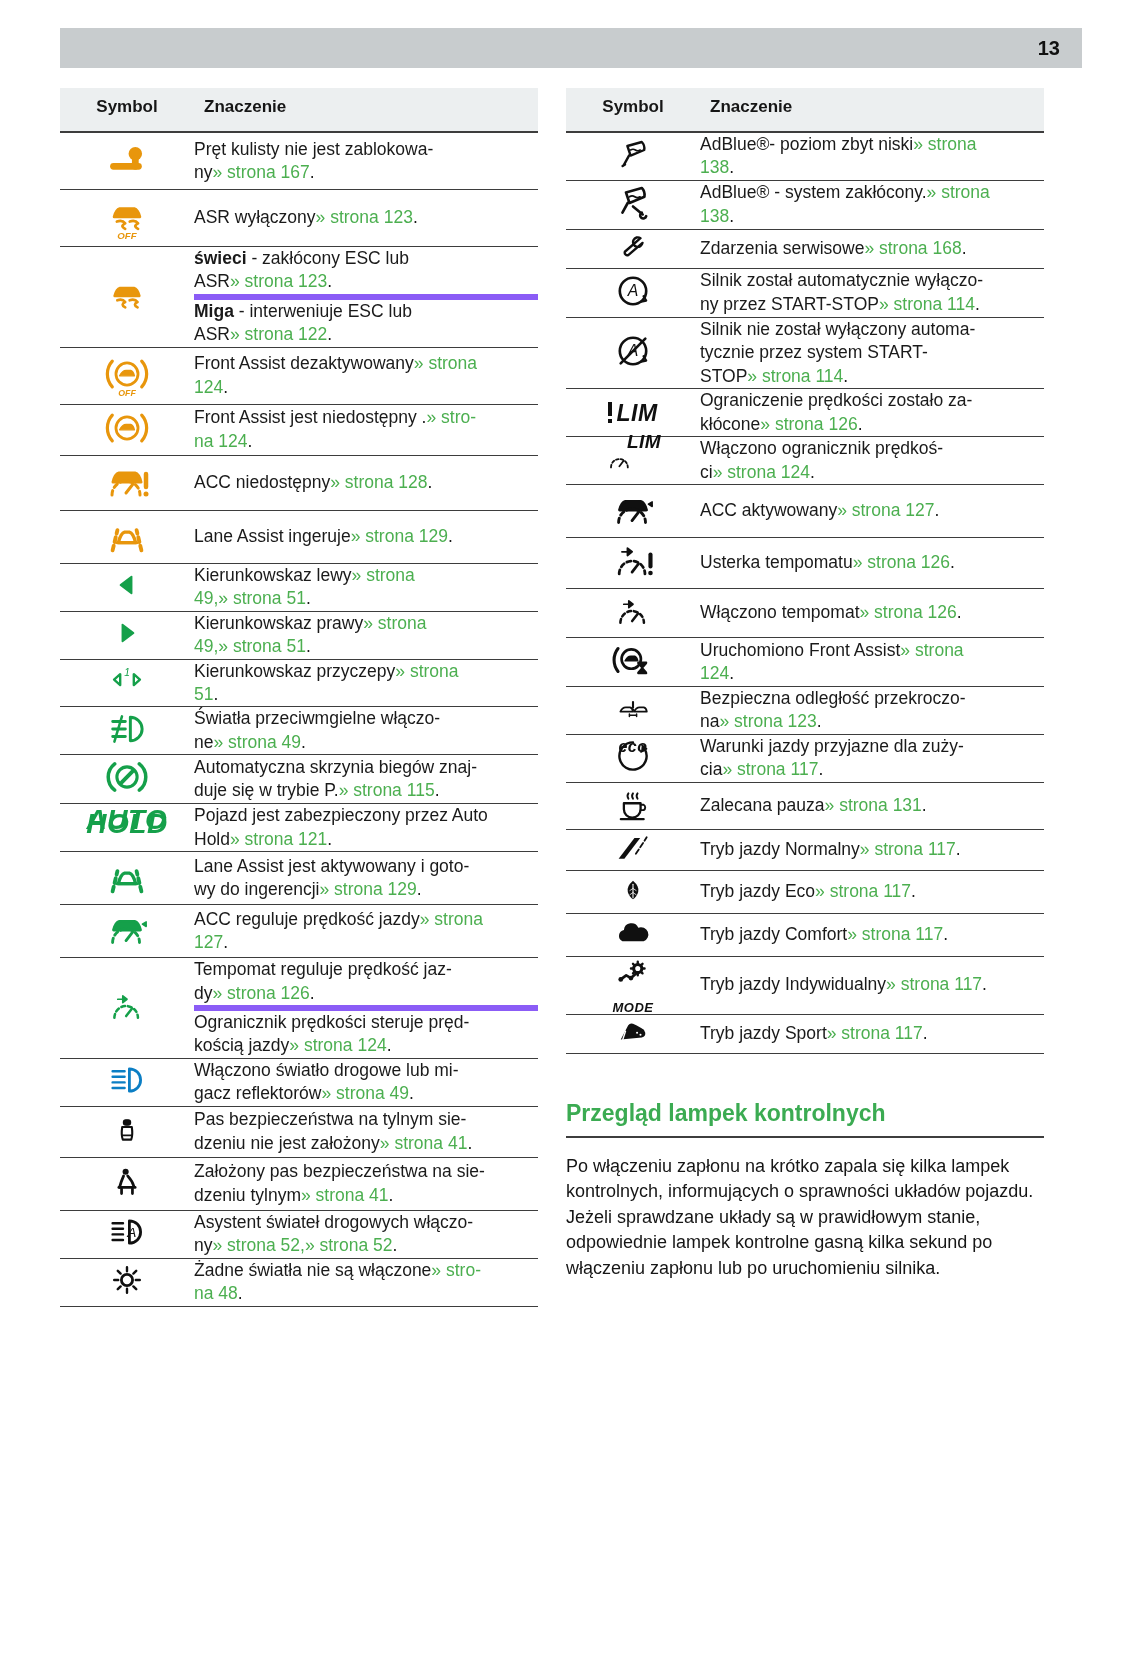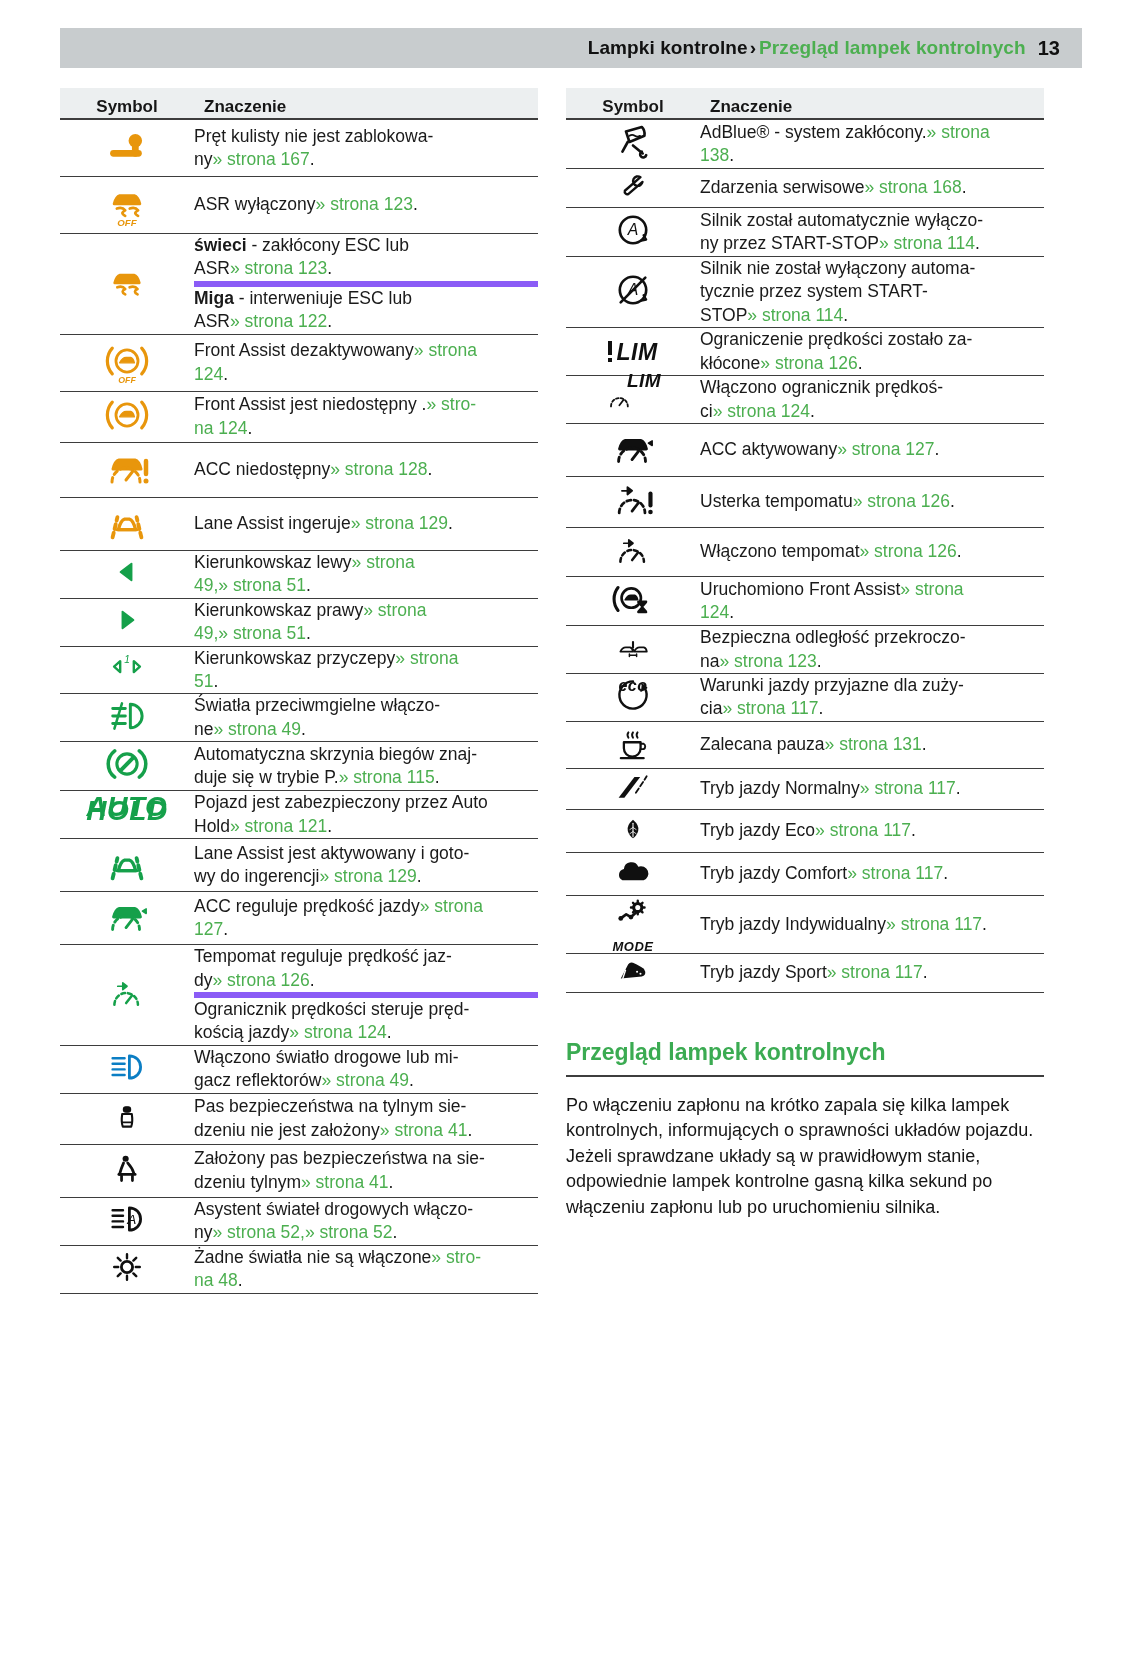--- a/index.html
+++ b/index.html
@@ -64,21 +64,21 @@
   }
   table.sym col.c1 { width: 134px; }
   table.sym col.c2 { width: 344px; }
 
   table.sym thead th {
     background: #eceff0;
     font-size: 17px;
     font-weight: bold;
     color: #161616;
     text-align: left;
-    padding: 9px 0 1px 0;
+    padding: 9px 0 14px 0;
     border-bottom: 2px solid #3d3d3d;
   }
   table.sym thead th.h-sym { text-align: center; padding-left: 0; }
   table.sym thead th.h-mean { padding-left: 10px; }
 
   table.sym td {
     border-bottom: 1.5px solid #3d3d3d;
     vertical-align: middle;
     padding: 0;
   }
@@ -132,23 +132,20 @@
     color: #161616;
     text-align: left;
   }
 </style>
 </head>
 <body>
 
 <div class="page">
 
   <div class="header-bar">
-    <div class="header-text">
-      <span class="sec">Lampki kontrolne</span><span class="chev">›</span><span class="topic">Przegląd lampek kontrolnych</span>
-    </div>
     <div class="page-number">13</div>
   </div>
 
   <div class="col col-left">
     <table class="sym">
       <colgroup>
           <col class="c1">
           <col class="c2">
         </colgroup>
       <thead>
@@ -345,20 +342,29 @@
           <col class="c2">
         </colgroup>
       <thead>
         <tr>
           <th class="h-sym">Symbol</th>
           <th class="h-mean">Znaczenie</th>
         </tr>
       </thead>
       <tbody>
           <tr>
+            <td class="symcell"><span class="glyph"><svg width="46" height="40" viewBox="0 0 100 100" fill="none" stroke="#101010" stroke-width="7" stroke-linecap="round" stroke-linejoin="round">
+                  <path d="M36 30 l36 -10 q8 8 6 20 l-34 14 z" fill="none" stroke="#101010" stroke-width="6"></path>
+                  <path d="M44 40 q6 -4 12 0 q6 4 12 0" stroke="#101010" stroke-width="4"></path>
+                  <path d="M40 54 l-12 22" stroke="#101010" stroke-width="6"></path>
+                  <path d="M24 80 l6 -4" stroke="#101010" stroke-width="6"></path>
+                </svg></span></td>
+            <td class="meaning">AdBlue®- poziom zbyt niski<span class="ref">» strona</span><br><span class="ref">138</span>.</td>
+          </tr>
+          <tr>
             <td class="symcell"><span class="glyph"><svg width="48" height="44" viewBox="0 0 100 100" fill="none" stroke="#101010" stroke-width="7" stroke-linecap="round" stroke-linejoin="round">
                   <path d="M34 26 l36 -10 q8 8 6 20 l-34 14 z" fill="none" stroke="#101010" stroke-width="6"></path>
                   <path d="M42 36 q6 -4 12 0 q6 4 12 0" stroke="#101010" stroke-width="4"></path>
                   <path d="M38 50 l-12 22" stroke="#101010" stroke-width="6"></path>
                   <path d="M50 58 l22 18" stroke="#101010" stroke-width="6"></path>
                   <path d="M70 72 a7 7 0 1 0 10 8" stroke="#101010" stroke-width="6"></path>
                 </svg></span></td>
             <td class="meaning">AdBlue® - system zakłócony.<span class="ref">» strona</span><br><span class="ref">138</span>.</td>
           </tr>
           <tr>

